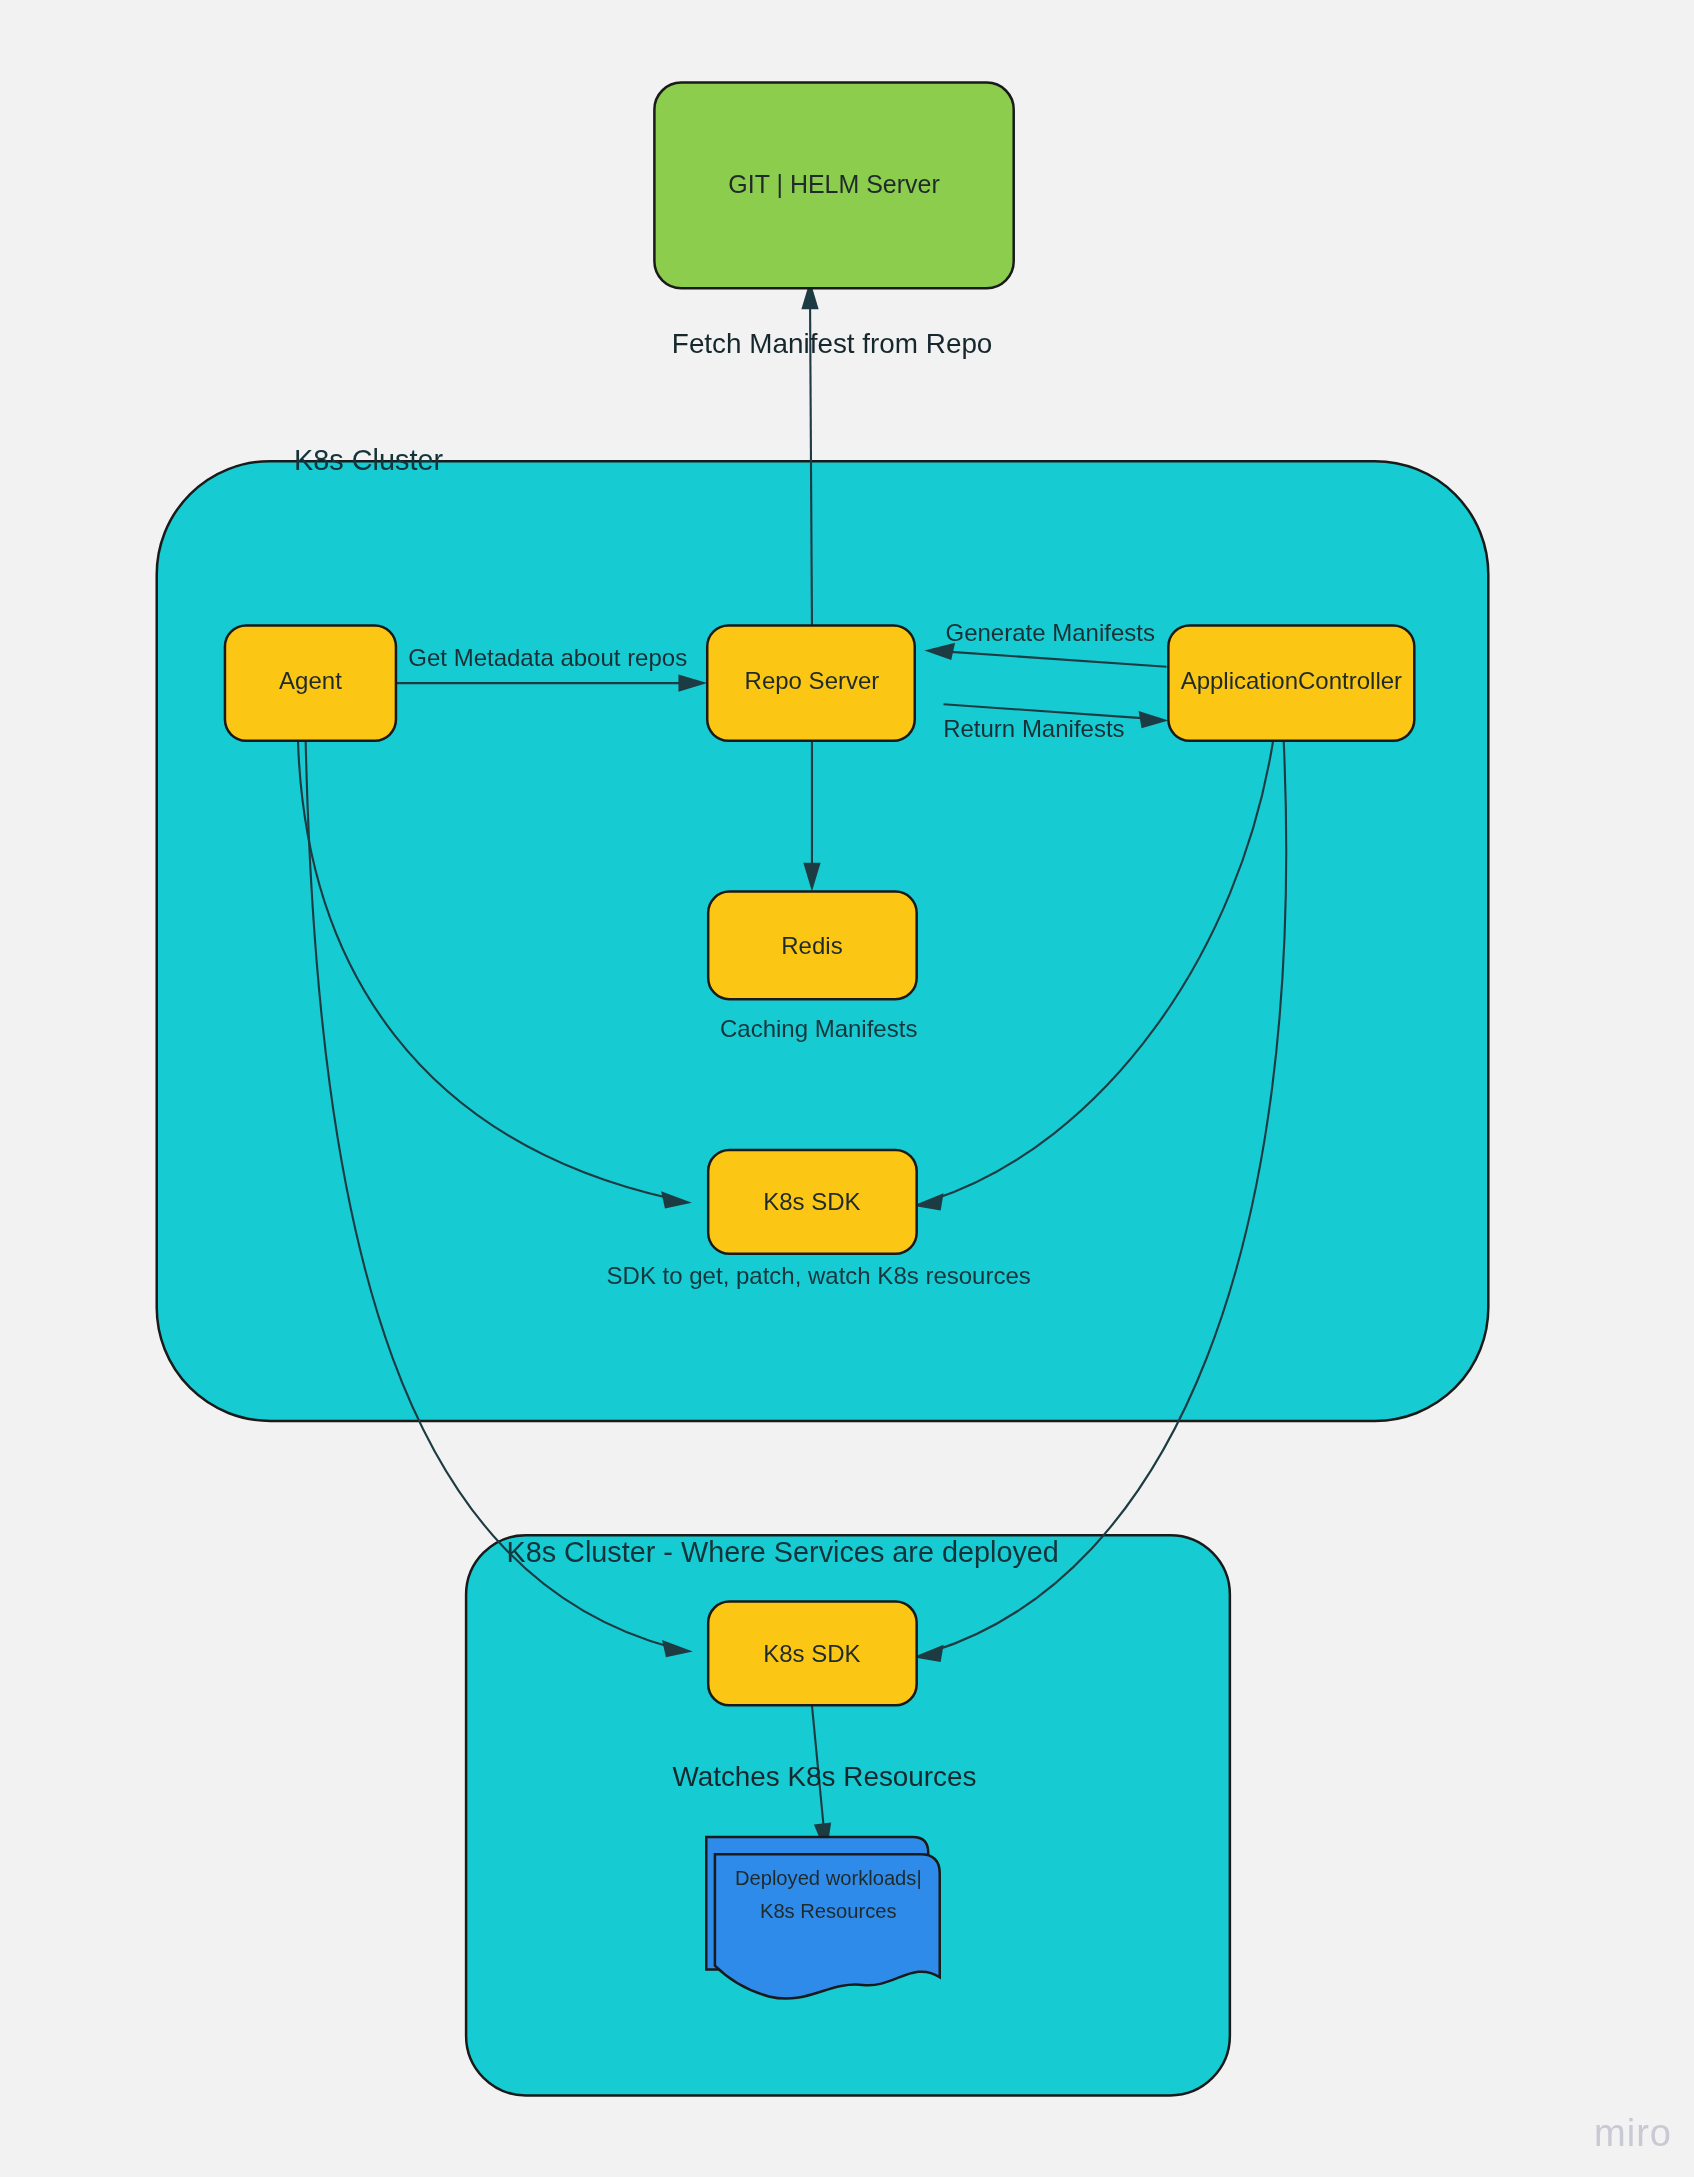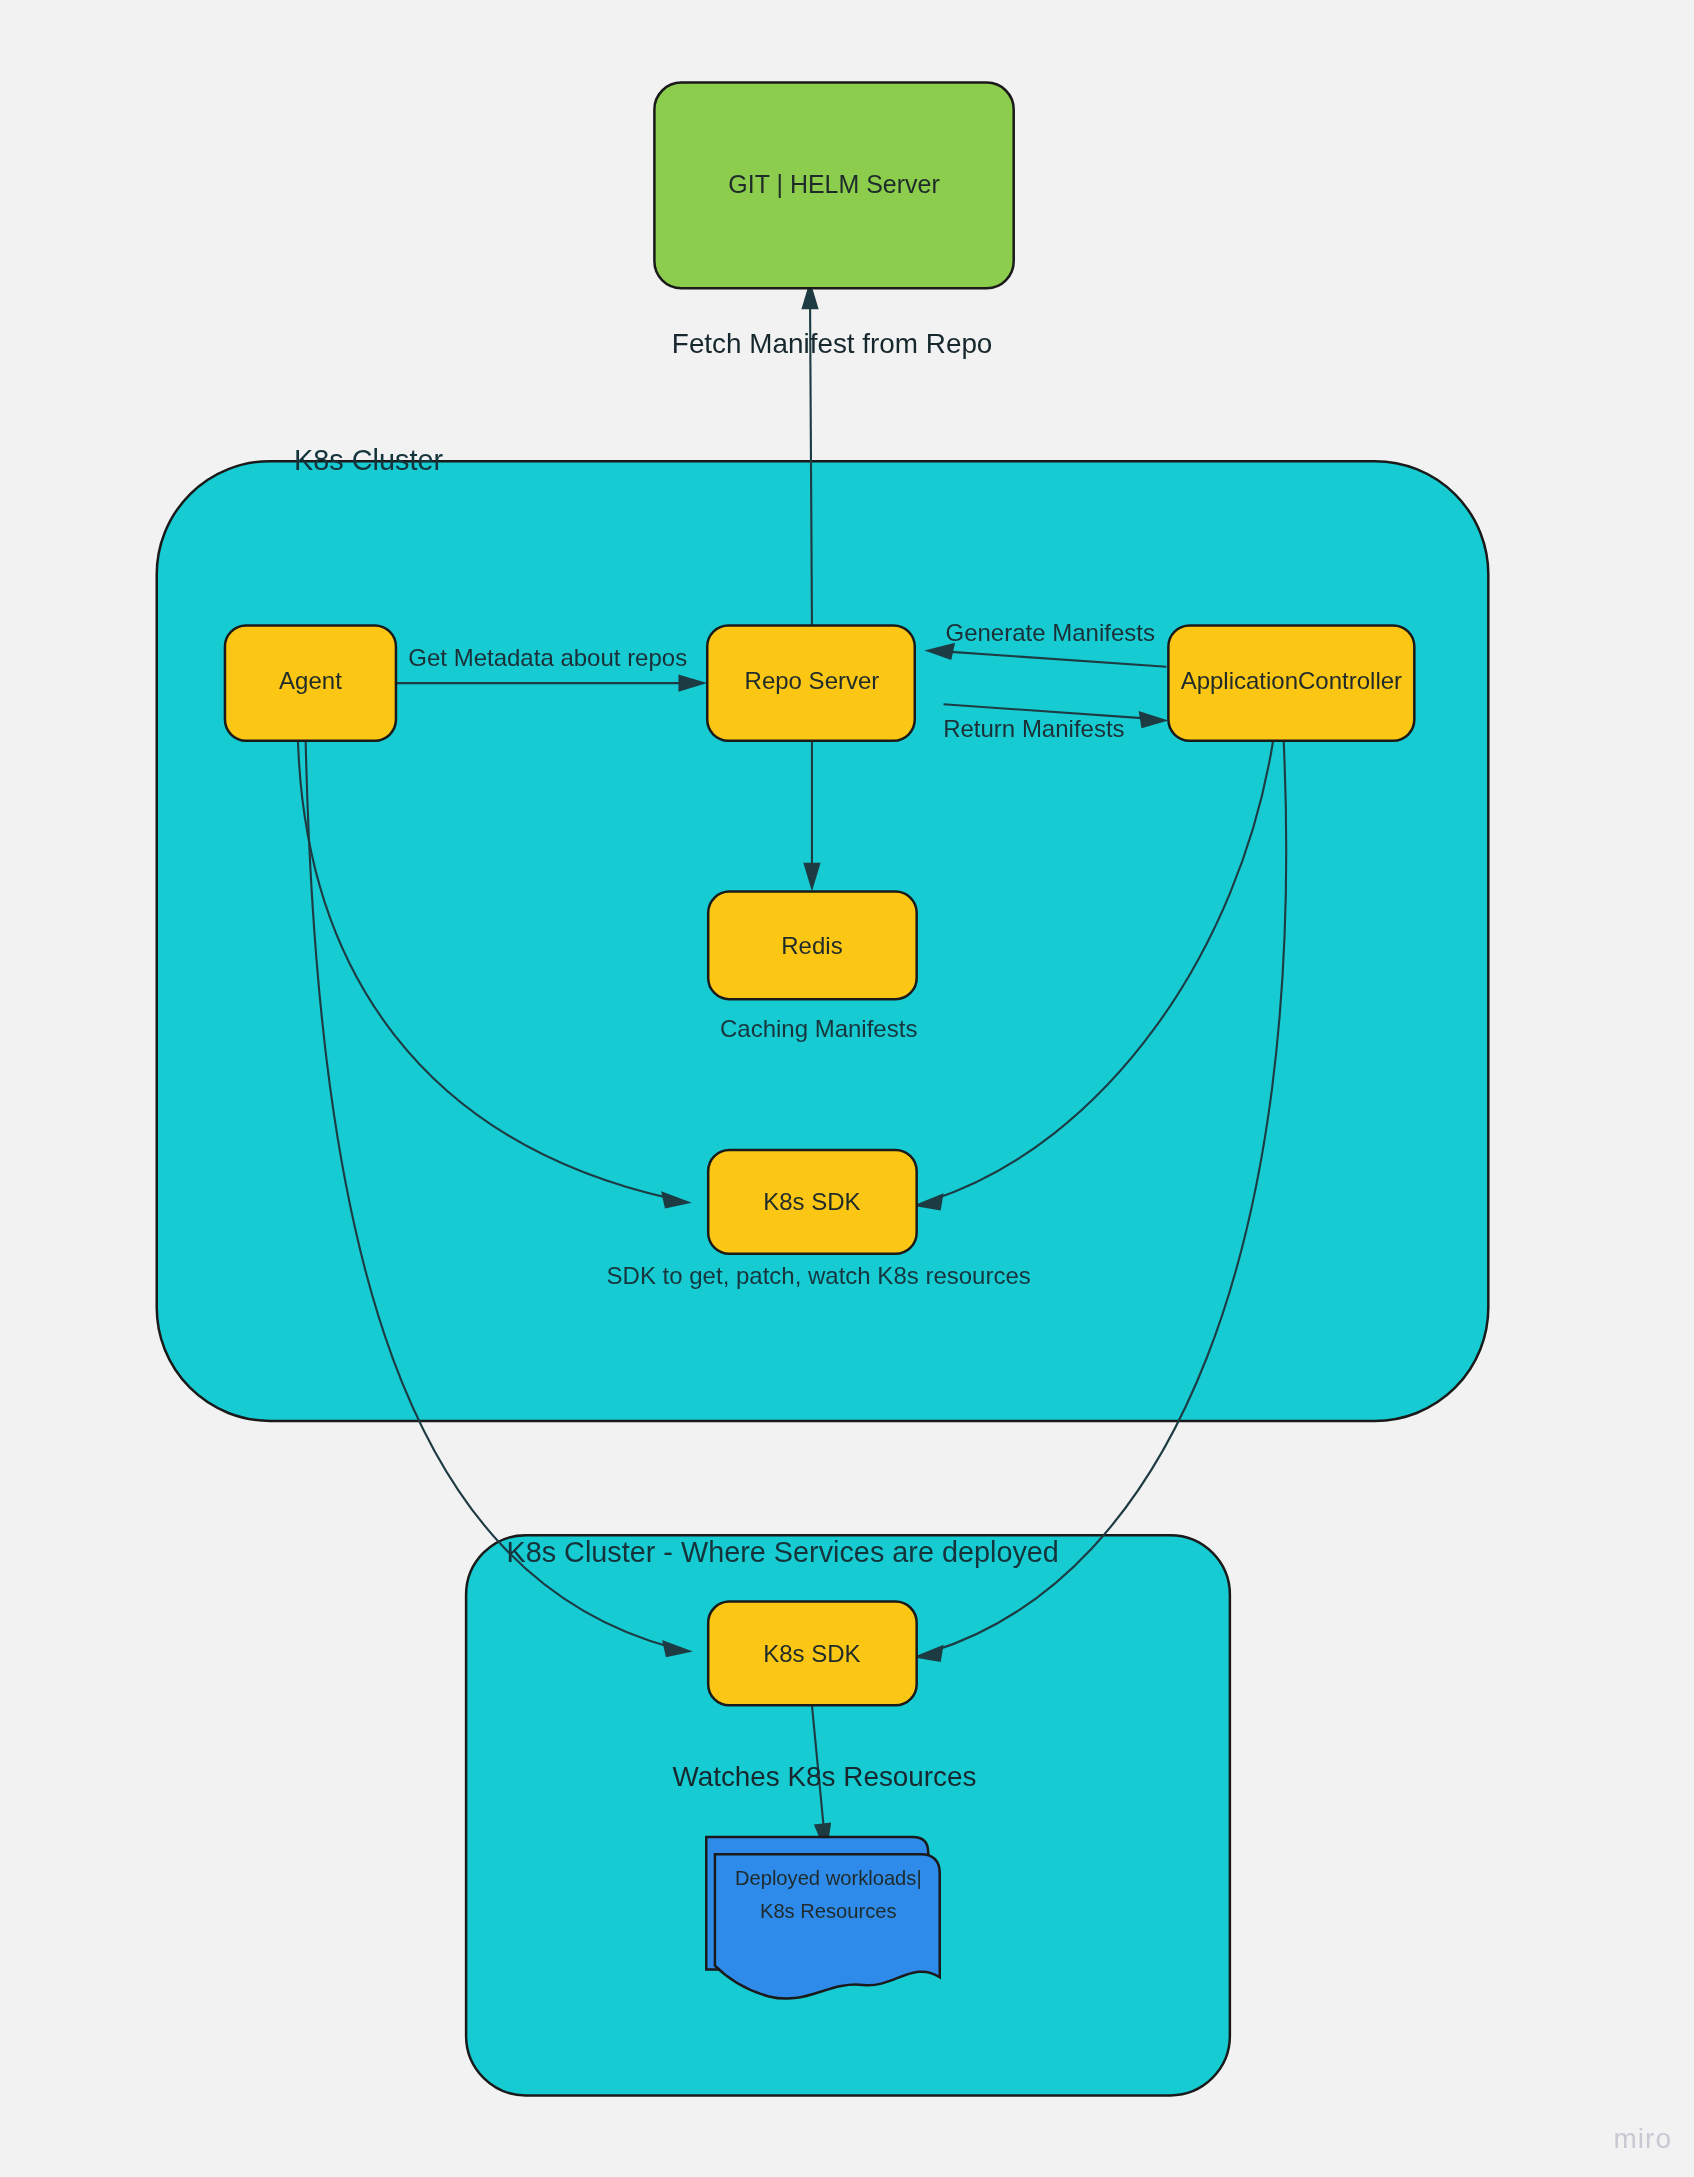--- a/index.html
+++ b/index.html
@@ -50,21 +50,21 @@
     fill: #16353c;
     font-size: 25px;
     text-anchor: middle;
     dominant-baseline: middle;
   }
   .watermark {
     position: absolute;
     right: 23px;
     bottom: 23px;
     font-family: "Liberation Sans", sans-serif;
-    font-size: 28px;
+    font-size: 38px;
     letter-spacing: 1px;
     color: #c9c9d4;
     user-select: none;
   }
   .edge-line {
     fill: none;
     stroke: #1d3b42;
     stroke-width: 2.2;
   }
   .edge-arrow { fill: #1d3b42; stroke: none; }

